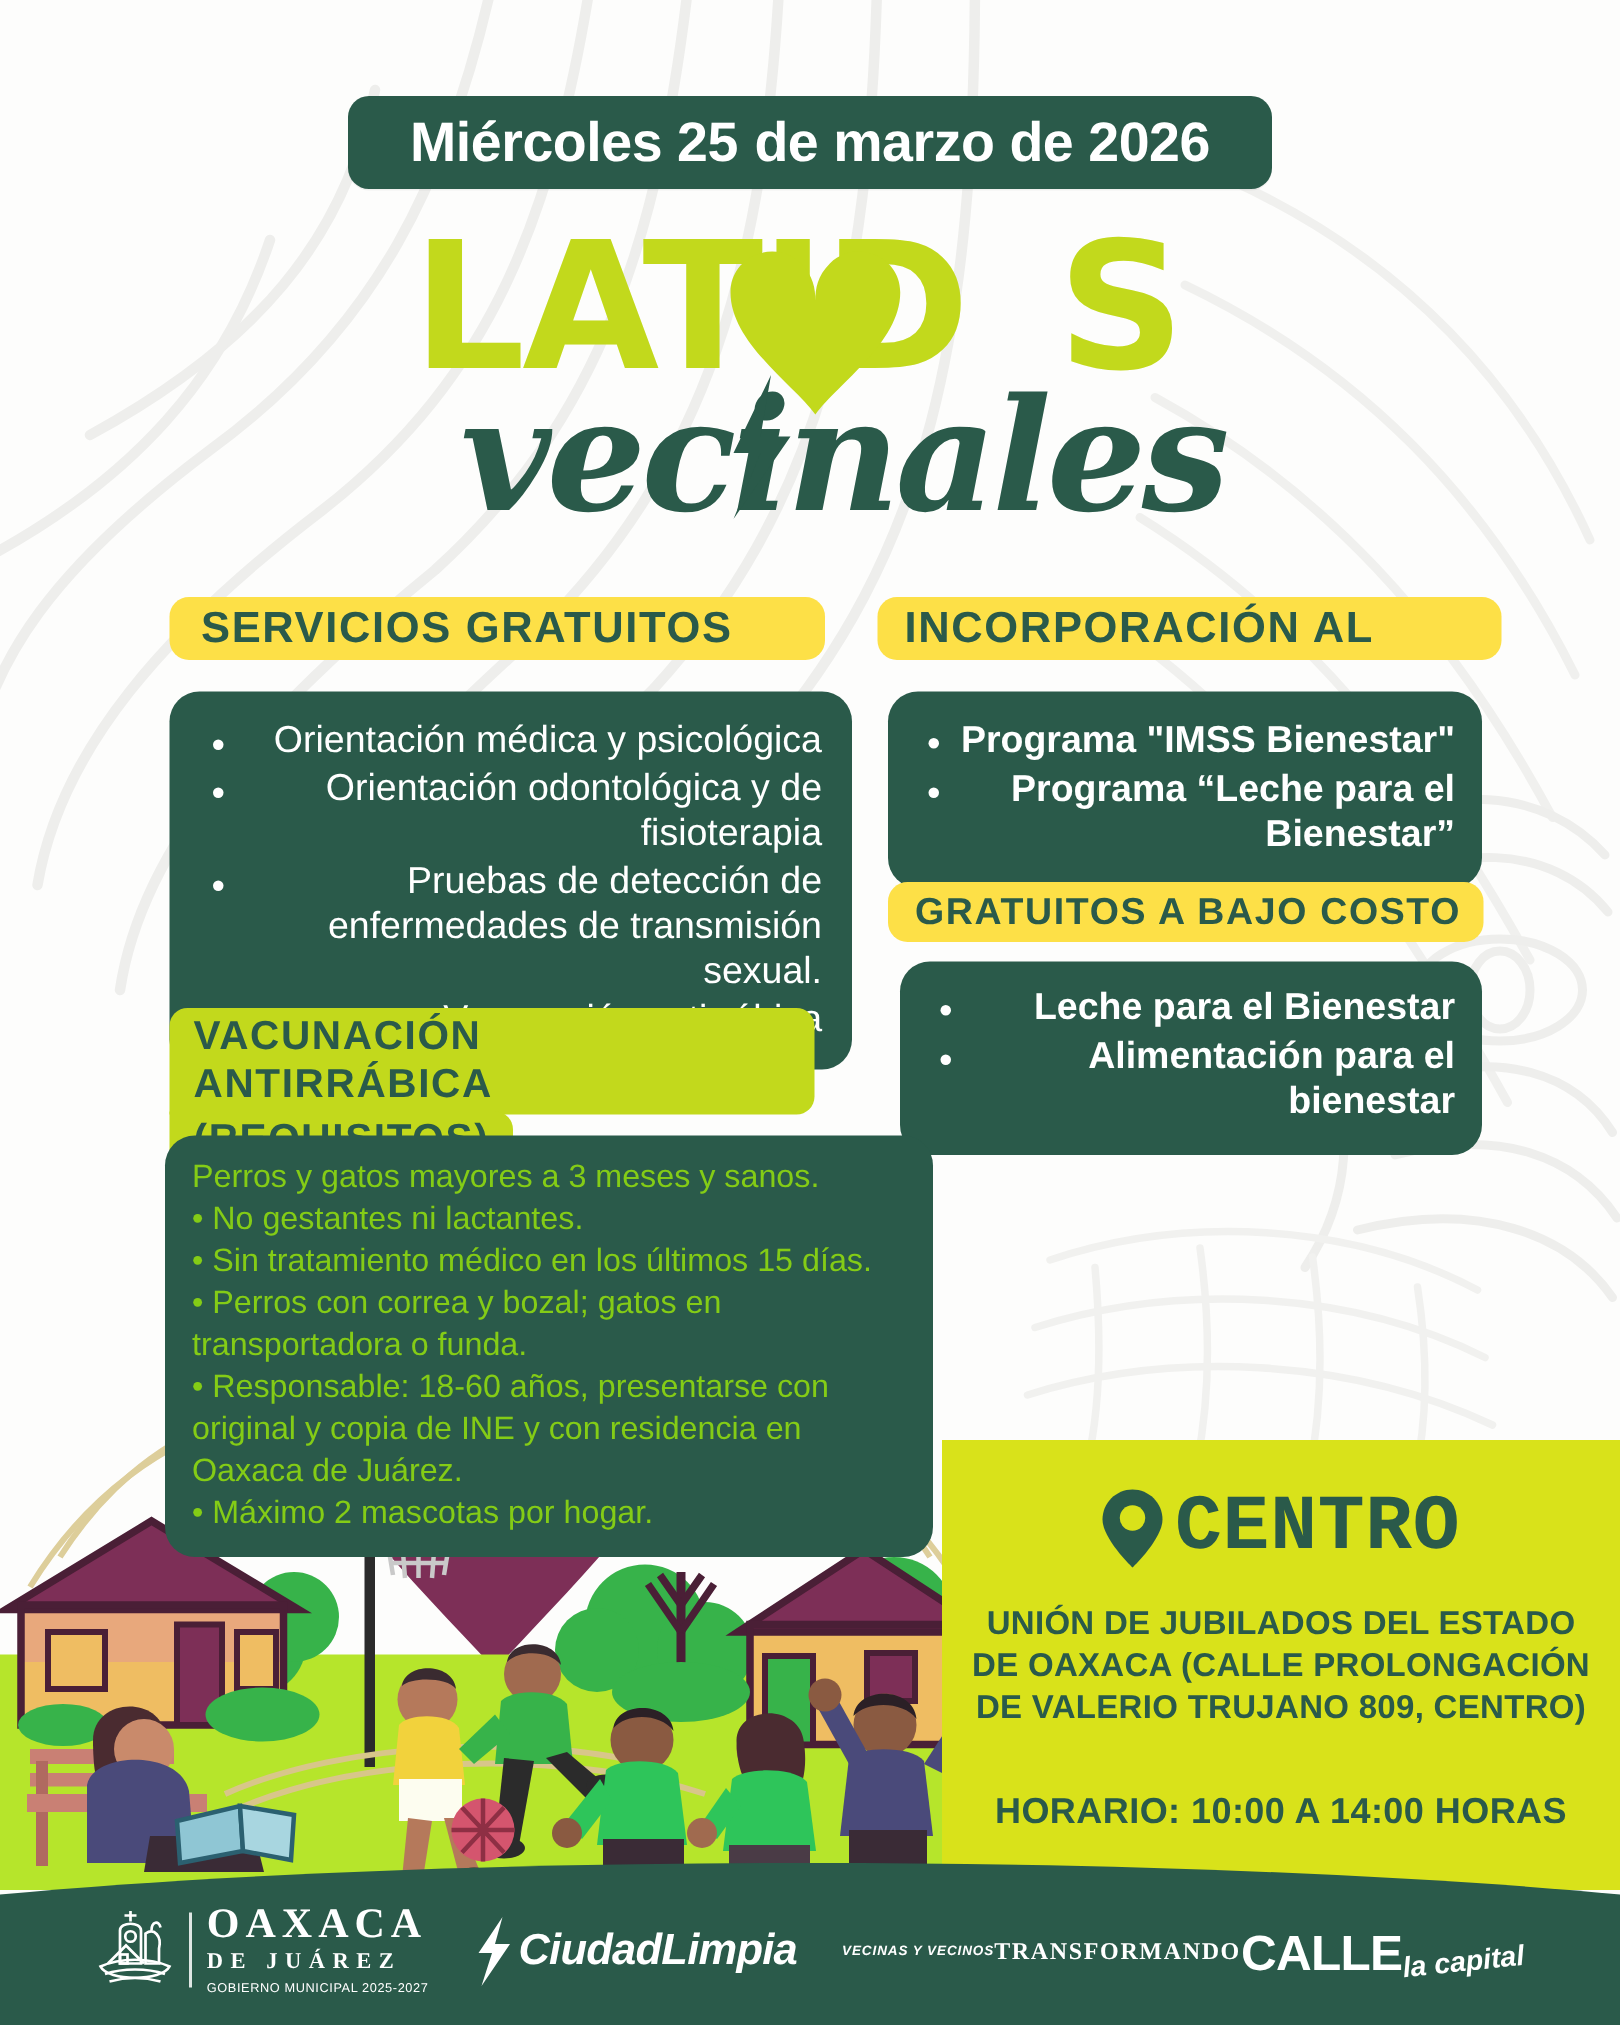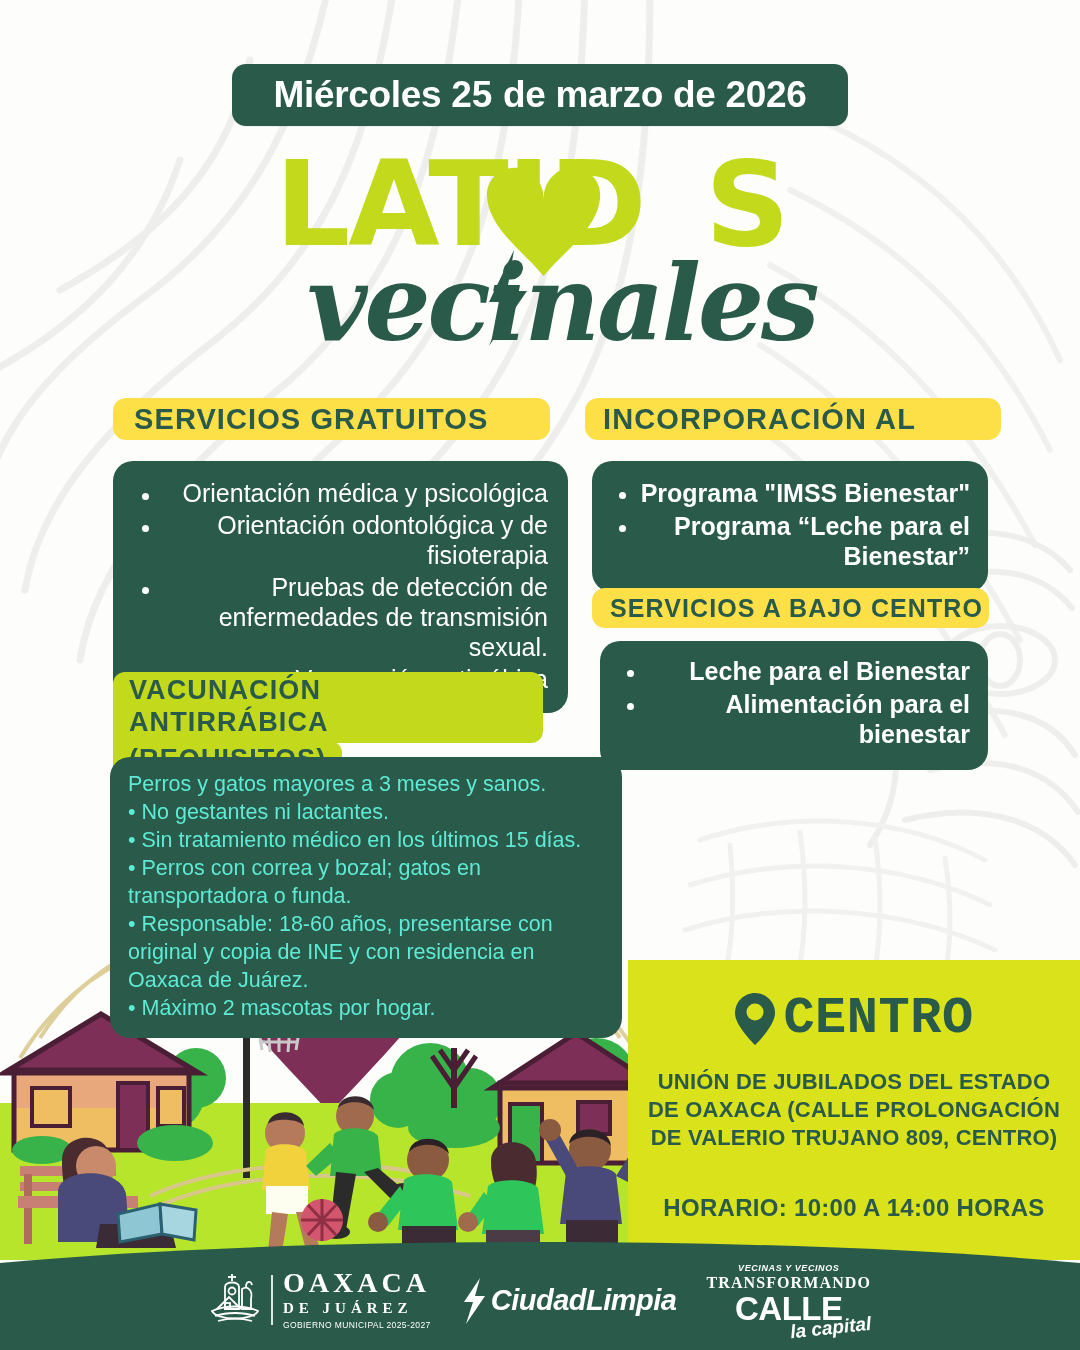--- a/index.html
+++ b/index.html
@@ -73,21 +73,21 @@
 
   #card-incorporacion{left:592px;top:461px;width:396px;padding:17px 18px 18px 16px;}
   #card-incorporacion li{font-size:25px;line-height:1.22;font-weight:bold;margin-bottom:2px;}
   #card-incorporacion li::before{top:.56em;}
 
   #card-bajocosto{left:600px;top:641px;width:388px;padding:15px 18px 18px 16px;}
   #card-bajocosto li{font-size:25px;line-height:1.22;font-weight:bold;margin-bottom:2px;}
   #card-bajocosto li::before{top:.56em;}
 
   #card-requisitos{left:110px;top:757px;width:512px;padding:14px 18px 16px 18px;}
-  #card-requisitos .rq{font-size:21.5px;line-height:1.30;color:#5eead4;}
+  #card-requisitos .rq{font-size:21.5px;line-height:1.30;color:#84cc16;}
 
   
   .illus{position:absolute;left:0;top:928px;width:660px;height:332px;z-index:4;overflow:hidden;}
   .illus svg{display:block;width:100%;height:100%;}
 
   
   .loc-panel{
     position:absolute;left:628px;top:960px;width:452px;height:300px;
     background:#d9e21a;z-index:5;box-sizing:border-box;text-align:center;
   }
@@ -123,21 +123,21 @@
   .oax .otext{display:flex;flex-direction:column;align-items:flex-start;color:#fff;}
   .oax .o1{font-family:"Liberation Serif", serif;font-weight:bold;font-size:28px;letter-spacing:4px;line-height:1;}
   .oax .o2{font-family:"Liberation Serif", serif;font-weight:bold;font-size:15px;letter-spacing:5px;line-height:1.5;}
   .oax .o3{font-size:8.5px;letter-spacing:.4px;line-height:1.4;}
 
   .ciudad{display:flex;align-items:center;gap:4px;}
   .ciudad .bolt{width:26px;height:50px;}
   .ciudad .ctxt{display:flex;color:#fff;font-style:italic;font-weight:bold;}
   .ciudad .c1,.ciudad .c2{font-size:29px;line-height:.95;letter-spacing:-.5px;}
 
-  .juntos{display:flex;flex-direction:column;align-items:center;color:#fff;line-height:1;}
+  .juntos{display:flex;flex-direction:row;align-items:center;color:#fff;line-height:1;}
   .juntos .j1{font-size:9px;font-weight:bold;font-style:italic;letter-spacing:.6px;}
   .juntos .j2{font-family:"Liberation Serif", serif;font-size:16px;font-weight:bold;letter-spacing:1.1px;margin-top:2px;}
   .juntos .j3{font-size:33px;font-weight:bold;letter-spacing:-.5px;margin-top:1px;}
   .juntos .j4{font-size:19px;font-style:italic;font-weight:bold;margin-top:-7px;align-self:flex-end;transform:rotate(-6deg);}
 </style>
 </head>
 <body>
 
 <div class="poster">
 
@@ -219,21 +219,21 @@
     <span>INCORPORACIÓN AL</span>
   </div>
   <div class="card" id="card-incorporacion">
     <ul>
       <li>Programa "IMSS Bienestar"</li>
       <li>Programa “Leche para el Bienestar”</li>
     </ul>
   </div>
 
   <div class="badge" id="badge-bajocosto">
-    <span>SERVICIOS A BAJO CENTRO</span>
+    <span>GRATUITOS A BAJO COSTO</span>
   </div>
   <div class="card" id="card-bajocosto">
     <ul>
       <li>Leche para el Bienestar</li>
       <li>Alimentación para el bienestar</li>
     </ul>
   </div>
 
   <div id="badge-vacunacion" style="position:absolute;">
     <div><span class="bline l1">VACUNACIÓN ANTIRRÁBICA</span></div>

